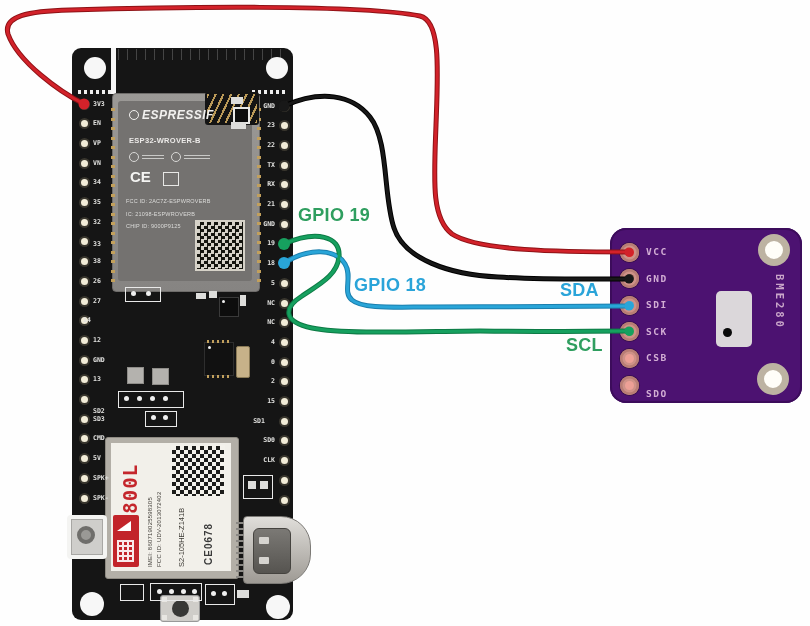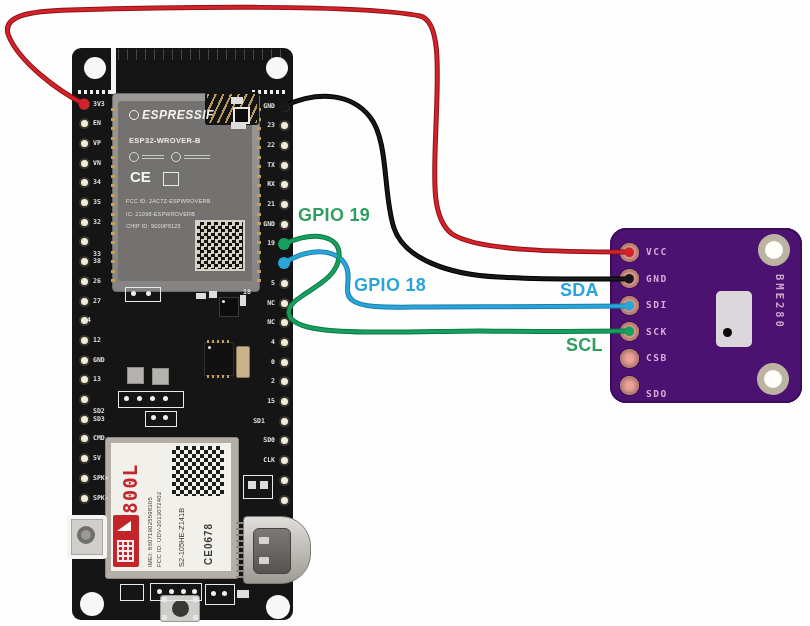--- a/index.html
+++ b/index.html
@@ -216,21 +216,21 @@
         <div class="pin-lab" style="top: 90.9px; left: 21px;">VP</div>
         <div class="pin-hole" style="left: 6.5px; top: 109.6px;"></div>
         <div class="pin-lab" style="top: 110.6px; left: 21px;">VN</div>
         <div class="pin-hole" style="left: 6.5px; top: 129.3px;"></div>
         <div class="pin-lab" style="top: 130.3px; left: 21px;">34</div>
         <div class="pin-hole" style="left: 6.5px; top: 149px;"></div>
         <div class="pin-lab" style="top: 150px; left: 21px;">35</div>
         <div class="pin-hole" style="left: 6.5px; top: 168.7px;"></div>
         <div class="pin-lab" style="top: 169.7px; left: 21px;">32</div>
         <div class="pin-hole" style="left: 6.5px; top: 188.4px;"></div>
-        <div class="pin-lab" style="top: 202px; left: 21px;">33</div>
+        <div class="pin-lab" style="top: 192px; left: 21px;">33</div>
         <div class="pin-hole" style="left: 6.5px; top: 208.1px;"></div>
         <div class="pin-lab" style="top: 209.1px; left: 21px;">38</div>
         <div class="pin-hole" style="left: 6.5px; top: 227.8px;"></div>
         <div class="pin-lab" style="top: 228.8px; left: 21px;">26</div>
         <div class="pin-hole" style="left: 6.5px; top: 247.5px;"></div>
         <div class="pin-lab" style="top: 248.5px; left: 21px;">27</div>
         <div class="pin-hole" style="left: 6.5px; top: 267.2px;"></div>
         <div class="pin-lab" style="top: 268.2px; left: 11px;">14</div>
         <div class="pin-hole" style="left: 6.5px; top: 286.9px;"></div>
         <div class="pin-lab" style="top: 287.9px; left: 21px;">12</div>
@@ -260,21 +260,21 @@
         <div class="pin-lab" style="top: 112.6px; left: 171px; width: 32px; text-align: right;">TX</div>
         <div class="pin-hole" style="left: 206.5px; top: 131.3px;"></div>
         <div class="pin-lab" style="top: 132.3px; left: 171px; width: 32px; text-align: right;">RX</div>
         <div class="pin-hole" style="left: 206.5px; top: 151px;"></div>
         <div class="pin-lab" style="top: 152px; left: 171px; width: 32px; text-align: right;">21</div>
         <div class="pin-hole" style="left: 206.5px; top: 170.7px;"></div>
         <div class="pin-lab" style="top: 171.7px; left: 171px; width: 32px; text-align: right;">GND</div>
         <div class="pin-hole" style="left: 206.5px; top: 190.4px;"></div>
         <div class="pin-lab" style="top: 191.4px; left: 171px; width: 32px; text-align: right;">19</div>
         <div class="pin-hole" style="left: 206.5px; top: 210.1px;"></div>
-        <div class="pin-lab" style="top: 211.1px; left: 171px; width: 32px; text-align: left; margin-top: 29px;">18</div>
+        <div class="pin-lab" style="top: 211.1px; left: 171px; width: 32px; text-align: right;">18</div>
         <div class="pin-hole" style="left: 206.5px; top: 229.8px;"></div>
         <div class="pin-lab" style="top: 230.8px; left: 171px; width: 32px; text-align: right;">5</div>
         <div class="pin-hole" style="left: 206.5px; top: 249.5px;"></div>
         <div class="pin-lab" style="top: 250.5px; left: 171px; width: 32px; text-align: right;">NC</div>
         <div class="pin-hole" style="left: 206.5px; top: 269.2px;"></div>
         <div class="pin-lab" style="top: 270.2px; left: 171px; width: 32px; text-align: right;">NC</div>
         <div class="pin-hole" style="left: 206.5px; top: 288.9px;"></div>
         <div class="pin-lab" style="top: 289.9px; left: 171px; width: 32px; text-align: right;">4</div>
         <div class="pin-hole" style="left: 206.5px; top: 308.6px;"></div>
         <div class="pin-lab" style="top: 309.6px; left: 171px; width: 32px; text-align: right;">0</div>

